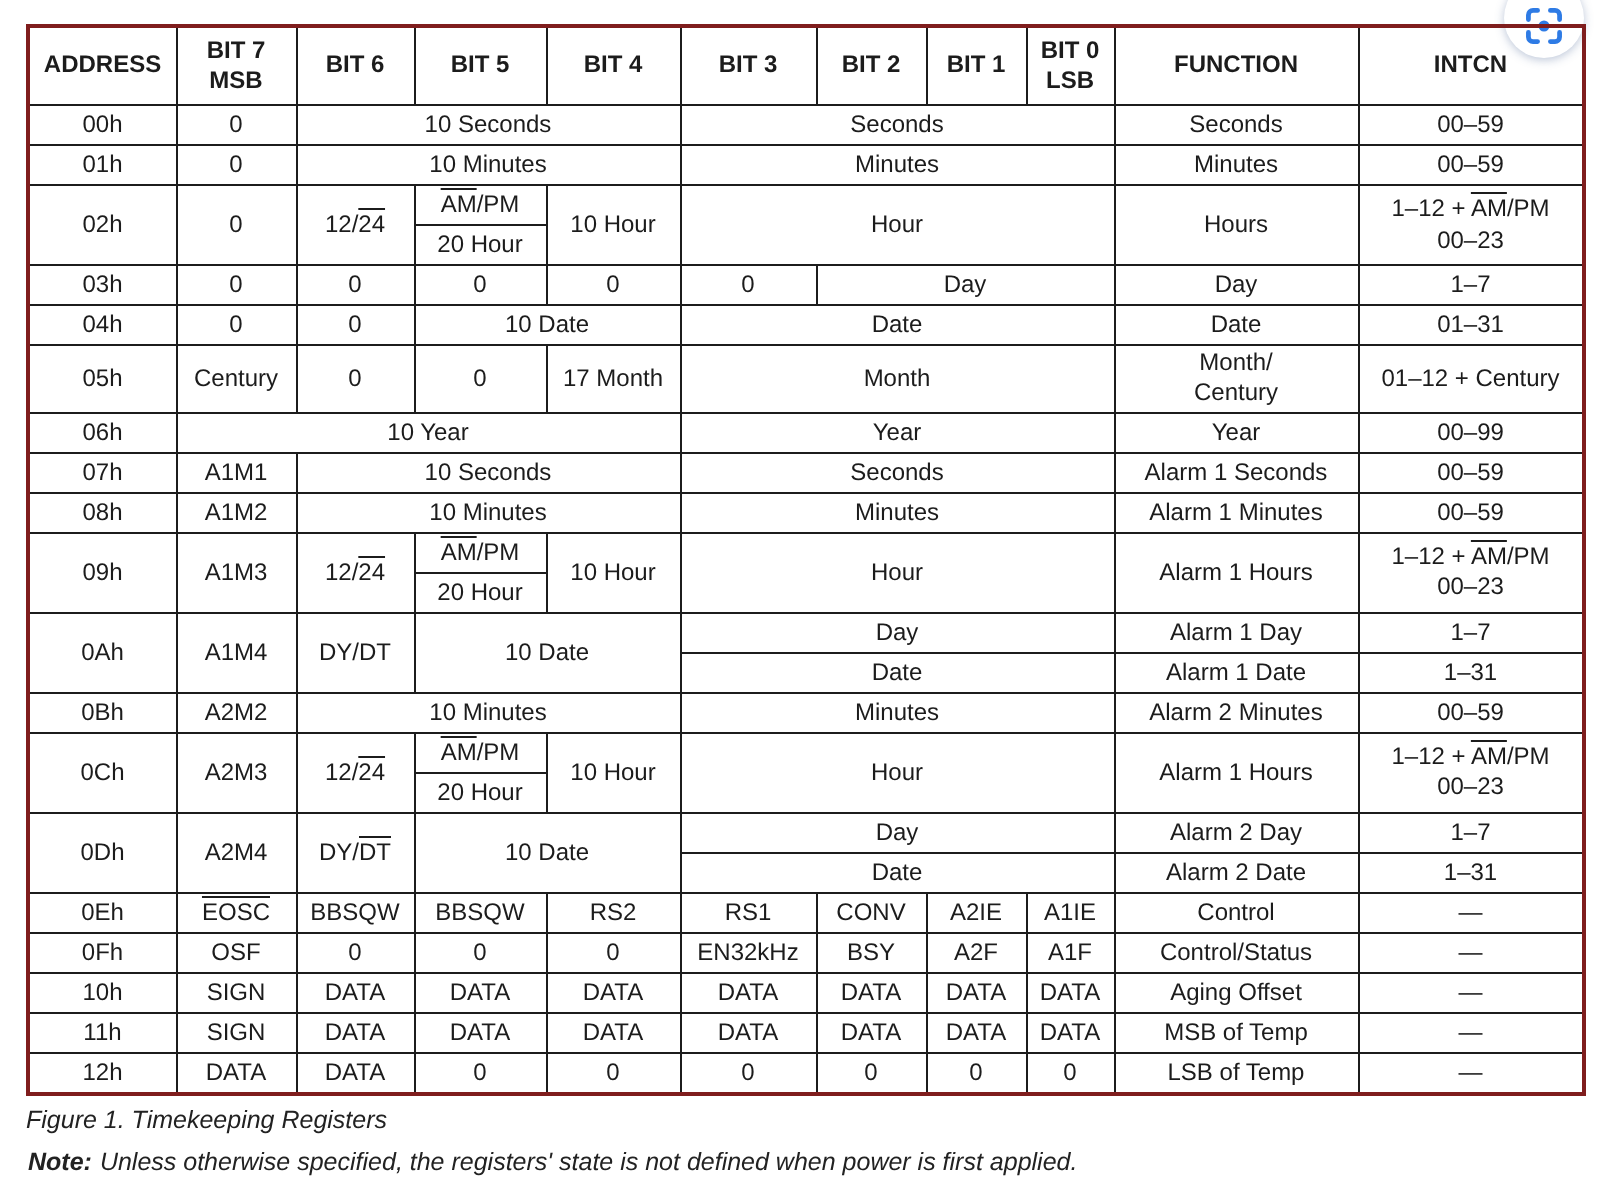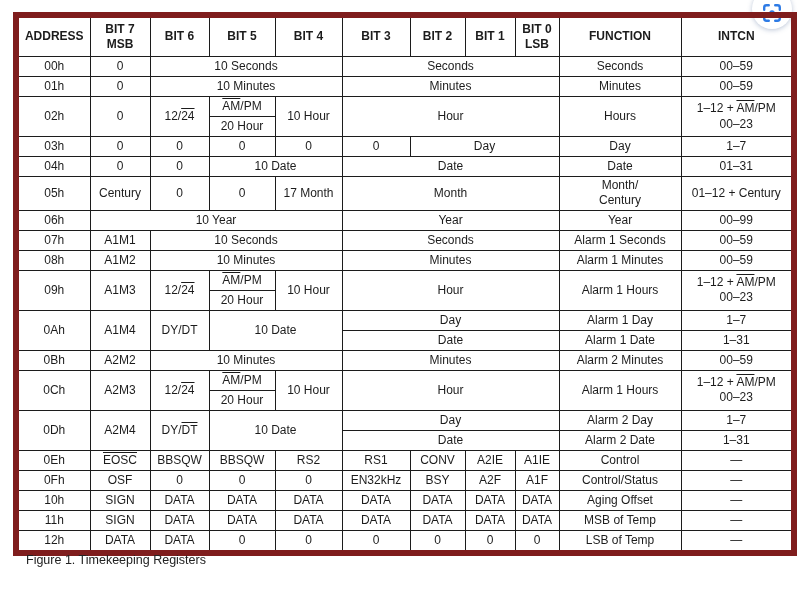--- a/index.html
+++ b/index.html
@@ -18,44 +18,45 @@
     height: 598px;
     background: #ffffff;
   }
   .reg-table {
     position: absolute;
     left: 13px;
     top: 12px;
     border-collapse: collapse;
     table-layout: fixed;
     width: 778px;
-    border: 6px solid #7f1d1d;
+    border: 2px solid #7f1d1d;
   }
   .reg-table th, .reg-table td {
     border: 1.5px solid #1c1c1c;
     text-align: center;
     vertical-align: middle;
     padding: 1px 2px;
     font-size: 12px;
     line-height: 1.28;
     overflow: hidden;
     white-space: nowrap;
   }
   .reg-table th {
     font-weight: bold;
     height: 34px;
     padding: 2px 1px;
   }
   .reg-table td { height: 17px; }
   .ov { text-decoration: overline; }
   .caption {
     position: absolute;
-    left: 26px;
+    left: 13px;
     top: 553px;
     font-size: 12.5px;
+    font-style: italic;
     color: #222222;
   }
   .note {
     position: absolute;
     left: 14px;
     top: 574px;
     font-size: 12.5px;
     font-style: italic;
     color: #222222;
   }
@@ -333,14 +334,17 @@
           <td>0</td>
           <td>0</td>
           <td>LSB of Temp</td>
           <td>—</td>
         </tr>
       </tbody>
   </table>
 
   <div class="caption">Figure 1. Timekeeping Registers</div>
 
+  <div class="note">
+    <span class="note-label">Note:</span><span>Unless otherwise specified, the registers' state is not defined when power is first applied.</span>
+  </div>
 
 </div>
 
 </body></html>

